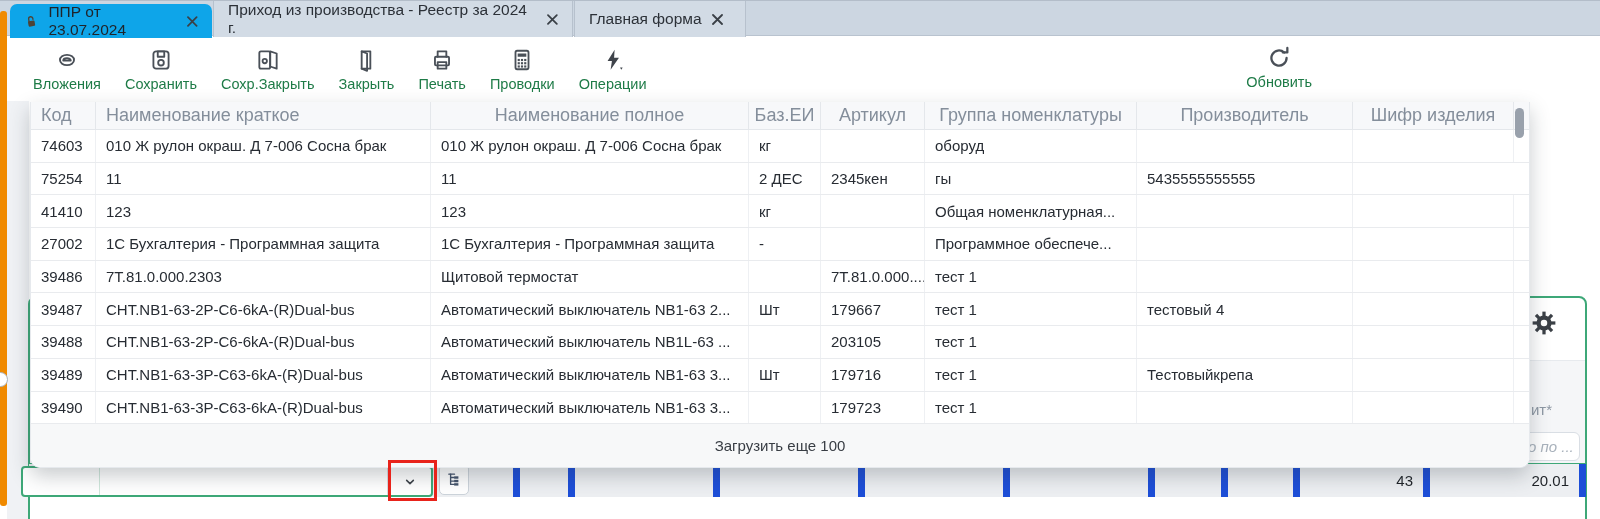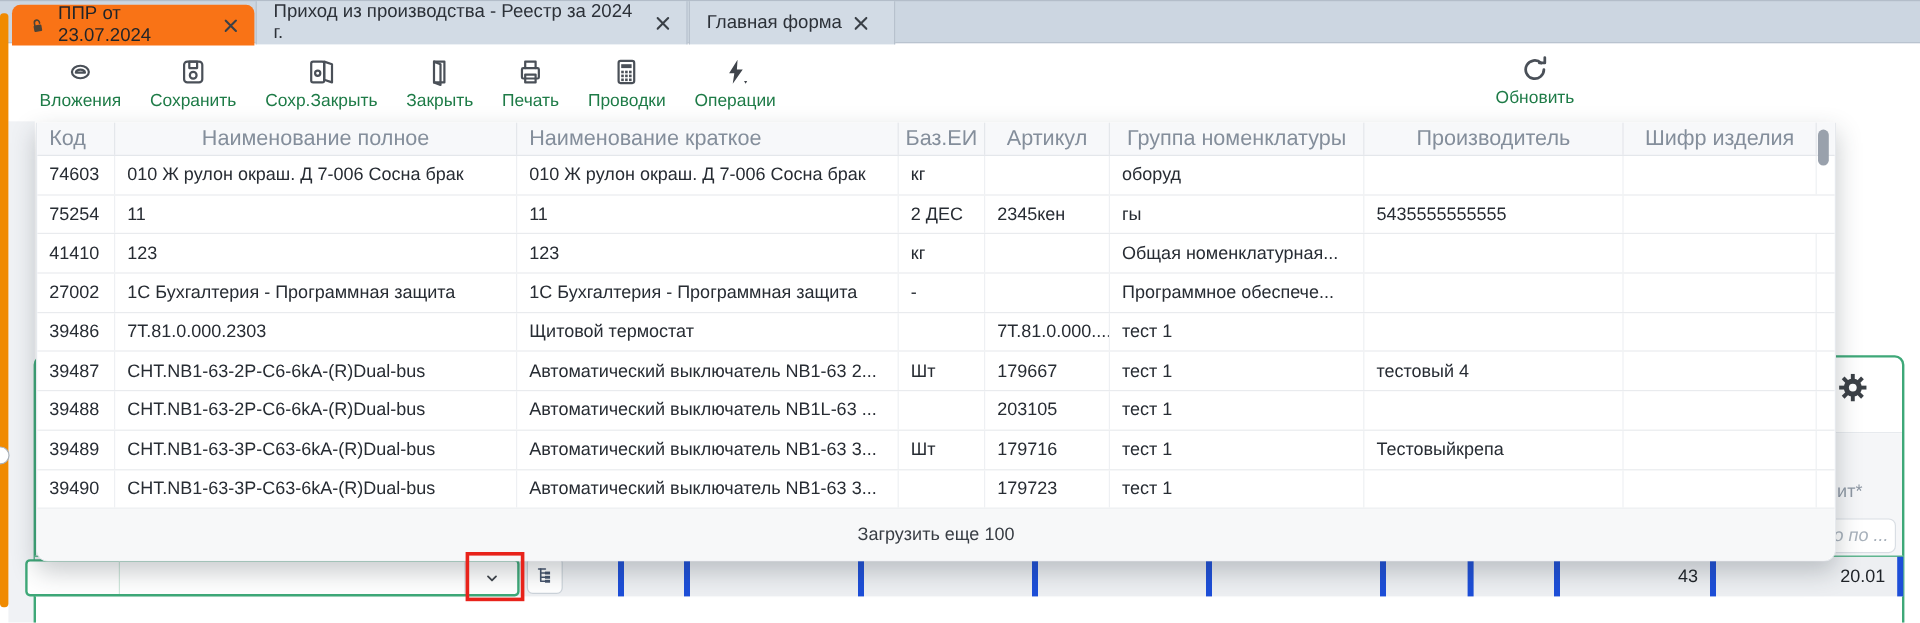--- a/index.html
+++ b/index.html
@@ -5,21 +5,21 @@
   * { margin:0; padding:0; box-sizing:border-box; }
   body { font-family:"Liberation Sans", sans-serif; background:#fff; }
   #app { position:relative; width:1600px; height:519px; overflow:hidden; background:#fff; }
 
   
   .tabbar { position:absolute; left:0; top:0; width:1600px; height:36px;
             background:#ccd6e1; border-top:1px solid #b3bdc9; border-bottom:1px solid #b9c3cf; z-index:3; }
   .tab { position:absolute; top:0; height:36px; display:flex; align-items:center; gap:10px;
          padding:0 14px; font-size:15.5px; color:#2c3138; background:#d2dbe5;
          border-left:1px solid #b7c1cd; border-right:1px solid #b7c1cd; }
-  .tab.active { top:3px; height:34px; background:#f97316; border:none; border-radius:7px 7px 0 0;
+  .tab.active { top:3px; height:34px; background:#0ea5e9; border:none; border-radius:7px 7px 0 0;
                 color:#1f242a; z-index:4; }
   .tab .x { width:11px; height:11px; display:inline-block; }
 
   
   .toolbar { position:absolute; left:8px; top:37px; width:1328px; height:64px; background:#fff;
              display:flex; align-items:center; gap:24px; padding-left:25px; z-index:2; }
   .tbtn { display:flex; flex-direction:column; align-items:center; gap:3px; cursor:pointer; }
   .tbtn svg { width:26px; height:26px; }
   .tbtn .lbl { font-size:14.5px; color:#1e7b47; white-space:nowrap; }
   .tbtn.refresh { position:absolute; right:24px; top:8px; }
@@ -38,21 +38,21 @@
   .gp-gray { position:absolute; left:0; top:63px; width:100%; height:104px; background:#f5f6f8; }
   .gp-gear { position:absolute; right:28px; top:12px; width:26px; height:26px; cursor:pointer; }
   .gp-label { position:absolute; right:33px; top:103px; font-size:15px; color:#8d97a3; white-space:nowrap; }
   .gp-input { position:absolute; right:5px; top:134px; width:82px; height:29px; background:#fff;
               border:1px solid #d9dee4; border-radius:6px; font-style:italic; font-size:15px;
               color:#a9b2bc; line-height:27px; padding-left:29px; }
 
   
   .bottom-row { position:absolute; left:29px; top:463px; width:1557px; height:34px; background:#edeff2;
                 border-top:1px solid #3ea878; display:flex; z-index:3; }
-  .bcell { height:100%; border-right:5px solid #1d4ed8; font-size:15px; color:#1f2328;
+  .bcell { height:100%; border-right:7px solid #1d4ed8; font-size:15px; color:#1f2328;
            display:flex; align-items:center; justify-content:flex-end; padding-right:10px; }
   .bcell.spacer { background:transparent; border-right:none; }
 
   .edit-input { position:absolute; left:21px; top:466px; width:412px; height:31px; background:#fff;
                 border:2px solid #3ea878; border-radius:4px; display:flex; z-index:4; }
   .edit-input .seg-code { width:77px; height:100%; border-right:1px solid #cfe7db; }
   .edit-input .seg-name { flex:1; height:100%; }
   .edit-input .dd { width:44px; height:100%; border-left:1px solid #d8dde2; display:flex;
                     align-items:center; justify-content:center; cursor:pointer; }
   .annotation { position:absolute; left:388px; top:460px; width:49px; height:41px;
@@ -249,22 +249,22 @@
         <path d="M6.5,18.9 h5" fill="none"></path>
       </g>
     </svg>
   </div>
 
   <div class="annotation"></div>
 
   <div class="popup">
     <div class="thead">
         <div class="th al">Код</div>
+        <div class="th al">Наименование краткое</div>
         <div class="th">Наименование полное</div>
-        <div class="th al">Наименование краткое</div>
         <div class="th">Баз.ЕИ</div>
         <div class="th">Артикул</div>
         <div class="th">Группа номенклатуры</div>
         <div class="th">Производитель</div>
         <div class="th">Шифр изделия</div>
       </div>
     <div class="tbody">
         <div class="tr">
           <div class="td">74603</div>
           <div class="td">010 Ж рулон окраш. Д 7-006 Сосна брак</div>

